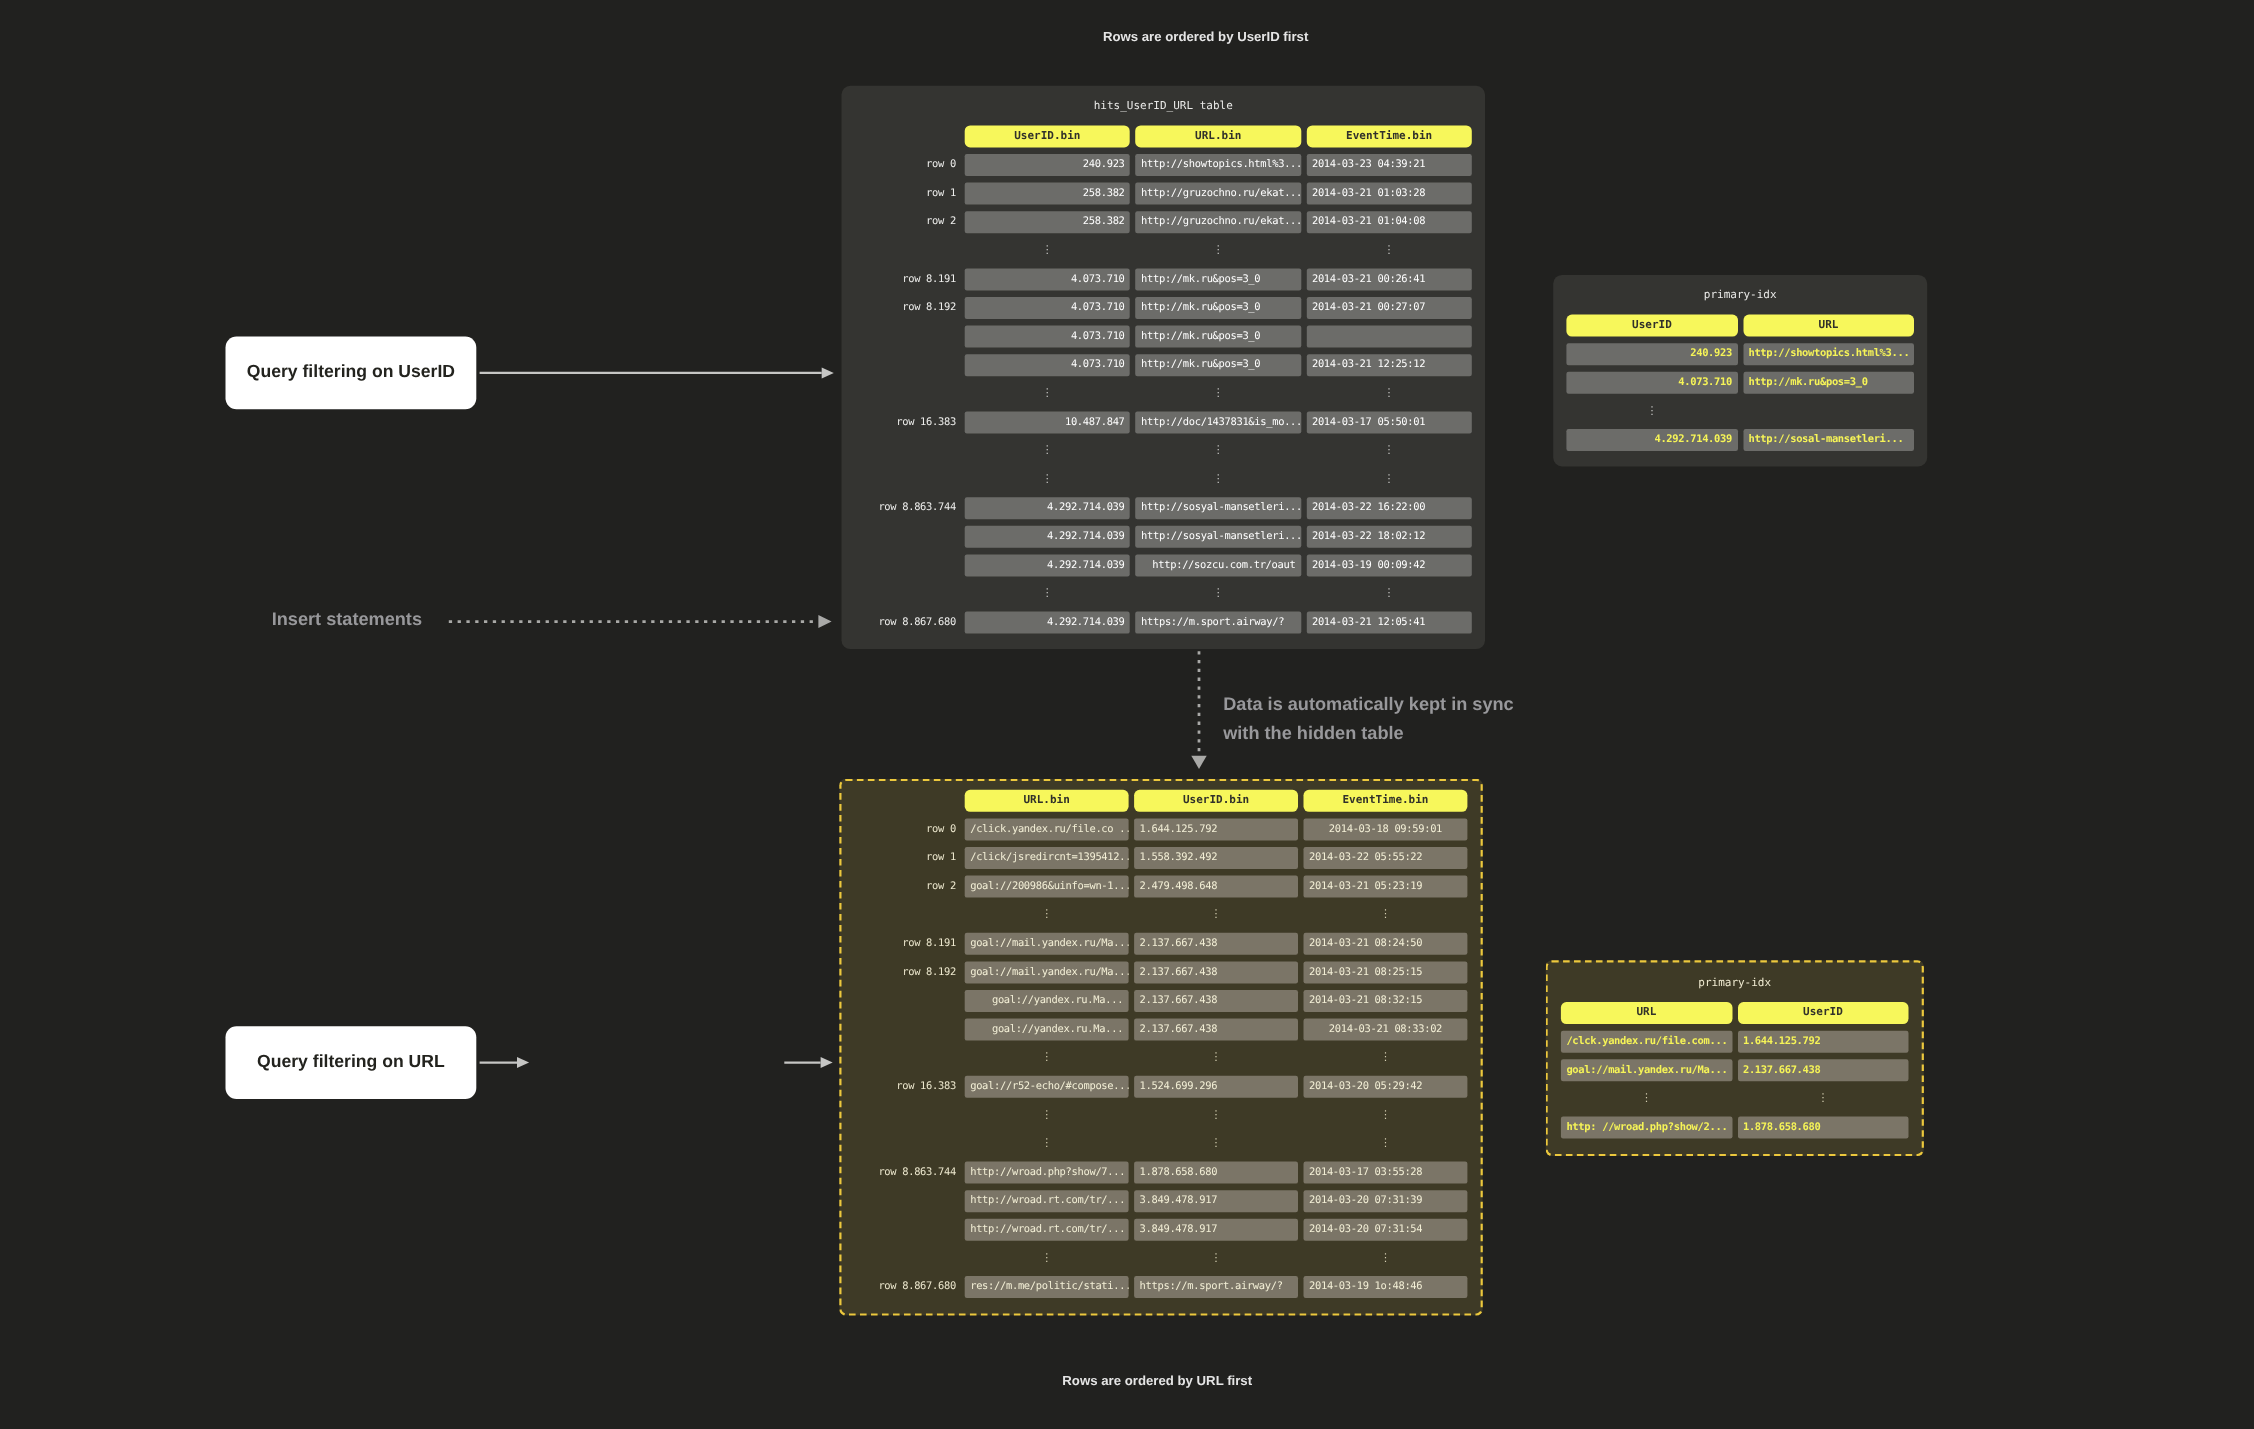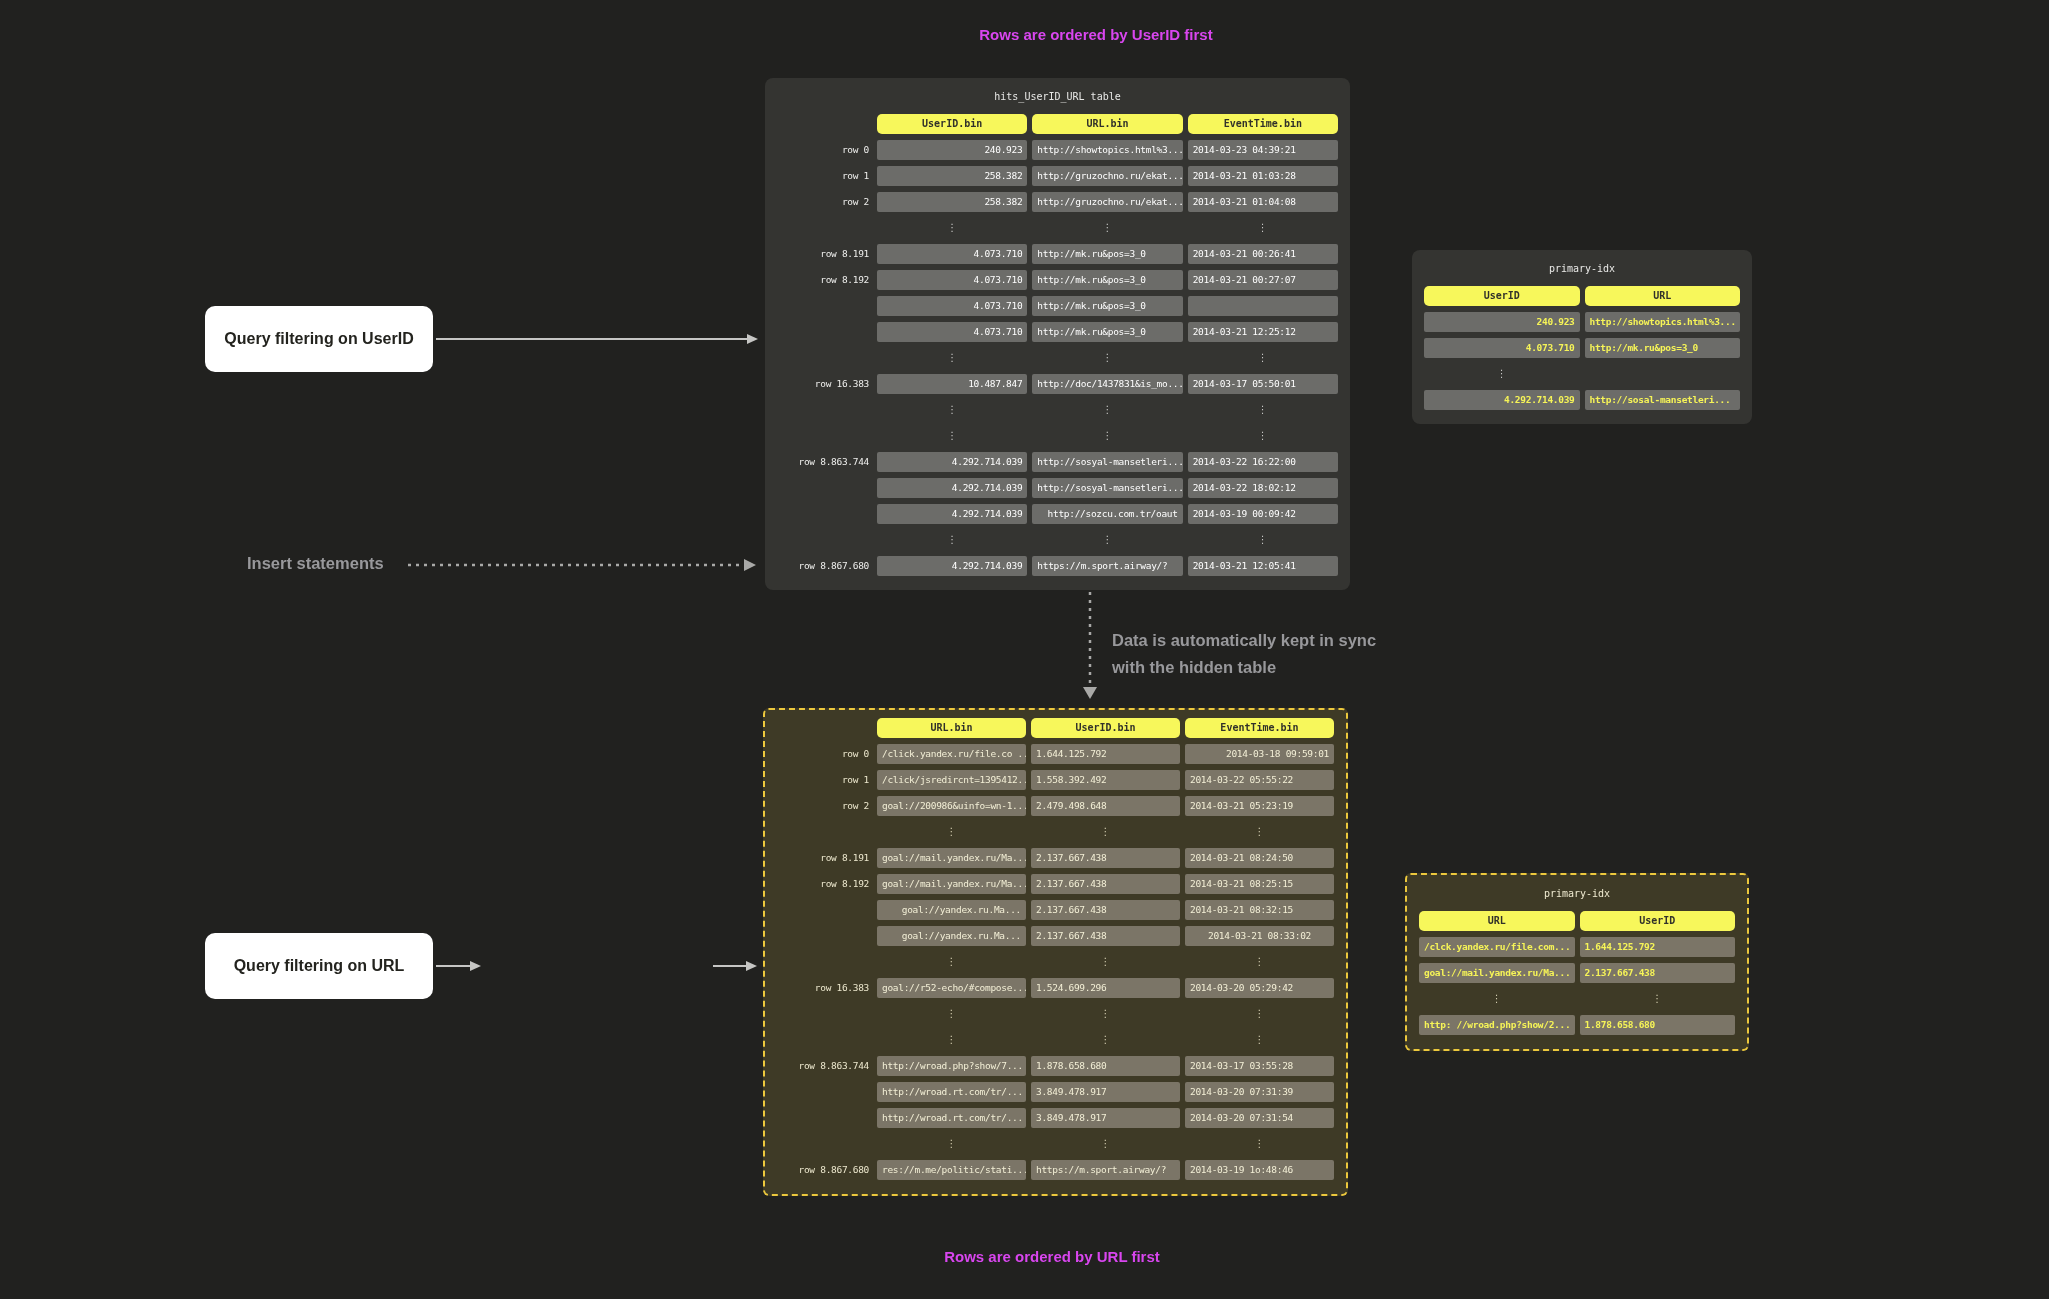--- a/index.html
+++ b/index.html
@@ -1,19 +1,19 @@
 <!DOCTYPE html>
 <html style="--bg: #21211f; --accent-yellow: #f7f75b; --panel-dark: #343431; --panel-olive: #3e3a26; --cell-dark: #6c6c69; --cell-olive: #7b7567; --idx-value-yellow: #f6f457; --dashed-border: #ecc83d; --label-gray: #98989b; --arrow-gray: #c6c6c4; --white: #ffffff;"><head>
 <meta charset="utf-8">
 <style>
   html,body{margin:0;padding:0;background:#21211f;}
   .canvas{position:relative;width:2049px;height:1299px;background:var(--bg,#21211f);
     font-family:"DejaVu Sans Mono","Liberation Mono",monospace;overflow:hidden;}
   .big-title{position:absolute;font-family:"Liberation Sans",sans-serif;font-weight:700;
-    font-size:15px;color:#d946ef;white-space:nowrap;transform:translateX(-50%);}
+    font-size:12px;color:#e5e5e5;white-space:nowrap;transform:translateX(-50%);}
   #t-top{left:1096px;top:26px;}
   #t-bottom{left:1052px;top:1248px;}
 
   .panel{position:absolute;border-radius:8px;padding:8px 12px 14px;box-sizing:border-box;}
   .panel.dark{background:#343431;}
   .panel.olive{background:#3e3a26;border:2px dashed var(--dashed-border,#ecc83d);border-radius:6px;}
   #p-hits{left:765px;top:78px;width:585px;}
   #p-implicit{left:763px;top:708px;width:585px;}
   #p-pidx-top{left:1412px;top:250px;width:340px;}
   #p-pidx-bottom{left:1405px;top:873px;width:344px;}
@@ -185,21 +185,21 @@
   <div class="panel olive" id="p-implicit">
     <div>
         <div class="tgrid" style="grid-template-columns: 95px repeat(3, 1fr);">
           <div class="rowlabel"></div>
           <div class="pill">URL.bin</div>
           <div class="pill">UserID.bin</div>
           <div class="pill">EventTime.bin</div>
           <div class="rowlabel">row 0</div>
           <div class="cell" style="text-align: left;">/click.yandex.ru/file.co ...</div>
           <div class="cell" style="text-align: left;">1.644.125.792</div>
-          <div class="cell" style="text-align: right;">2014-03-18 09:59:01</div>
+          <div class="cell" style="text-align: center;">2014-03-18 09:59:01</div>
           <div class="rowlabel">row 1</div>
           <div class="cell" style="text-align: left;">/click/jsredircnt=1395412...</div>
           <div class="cell" style="text-align: left;">1.558.392.492</div>
           <div class="cell" style="text-align: left;">2014-03-22 05:55:22</div>
           <div class="rowlabel">row 2</div>
           <div class="cell" style="text-align: right;">goal://200986&amp;uinfo=wn-1...</div>
           <div class="cell" style="text-align: left;">2.479.498.648</div>
           <div class="cell" style="text-align: left;">2014-03-21 05:23:19</div>
           <div class="rowlabel"></div>
           <div class="ell">⋮</div>

